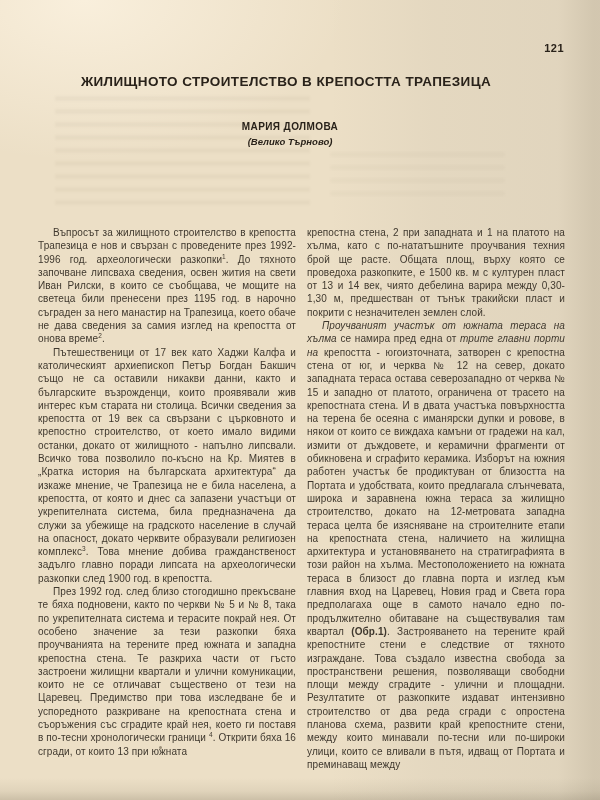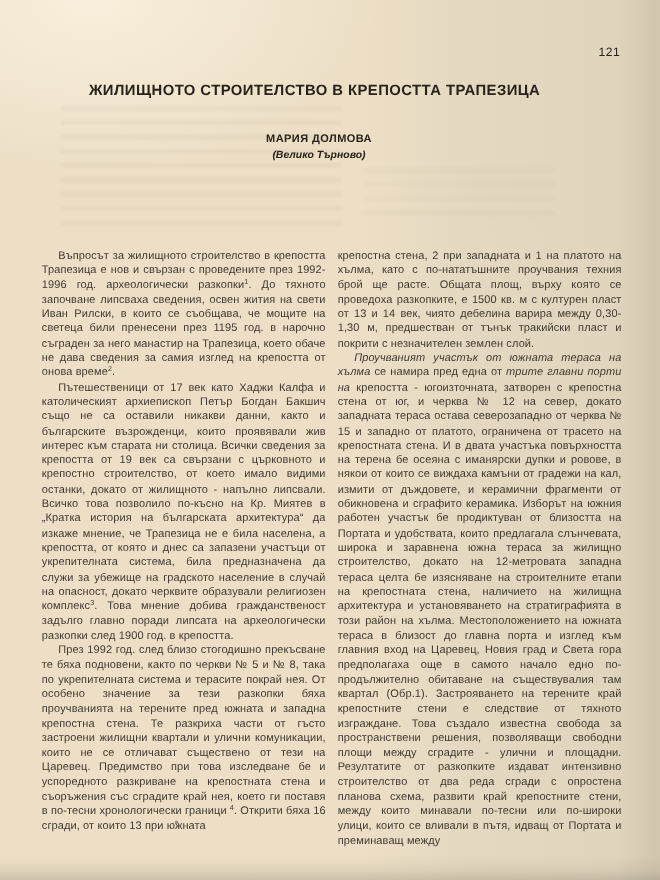--- a/index.html
+++ b/index.html
@@ -18,21 +18,21 @@
   }
   .ghost{
     position:absolute; pointer-events:none; opacity:.55; filter:blur(1.2px);
     background:repeating-linear-gradient(180deg, rgba(125,108,84,0.10) 0 5px, rgba(125,108,84,0) 5px 13px);
   }
   .ghost.g1{left:55px; top:96px; width:255px; height:116px;}
   .ghost.g2{left:330px; top:152px; width:175px; height:52px; opacity:.35;}
   .speck{position:absolute; left:159px; top:746px; width:3px; height:3px; border-radius:50%; background:rgba(90,78,58,0.55);}
   .page-number{
     position:absolute; top:42px; right:36px;
-    font-size:11px; font-weight:normal; color:var(--ink-strong); letter-spacing:.5px;
+    font-size:11px; font-weight:bold; color:var(--ink-strong); letter-spacing:.5px;
   }
   .title{
     position:absolute; top:74px; left:0; width:100%;
     transform:translateX(-14px);
     text-align:center; font-size:13.5px; font-weight:bold; letter-spacing:.4px;
     color:var(--ink-strong);
   }
   .byline{
     position:absolute; top:121px; left:0; width:100%;
     transform:translateX(-10px); text-align:center; color:var(--ink-strong);
@@ -42,21 +42,21 @@
   .body{
     position:absolute; top:226px; left:38px; width:527px;
     display:flex; gap:11px;
   }
   .col{width:258px; font-size:10px; line-height:13.3px; text-align:justify; letter-spacing:.1px;}
   .col.right{width:258px;}
   .col p{margin:0; padding:0;}
   .col p.indent{text-indent:15px;}
   .col sup{font-size:6.5px; line-height:0; vertical-align:4px;}
   .col em{font-style:italic;}
-  .col b{font-weight:normal;}
+  .col b{font-weight:bold;}
 </style>
 </head>
 <body>
 
 <div class="page">
   <div class="ghost g1"></div>
   <div class="ghost g2"></div>
   <div class="speck"></div>
 
   <div class="page-number">121</div>

